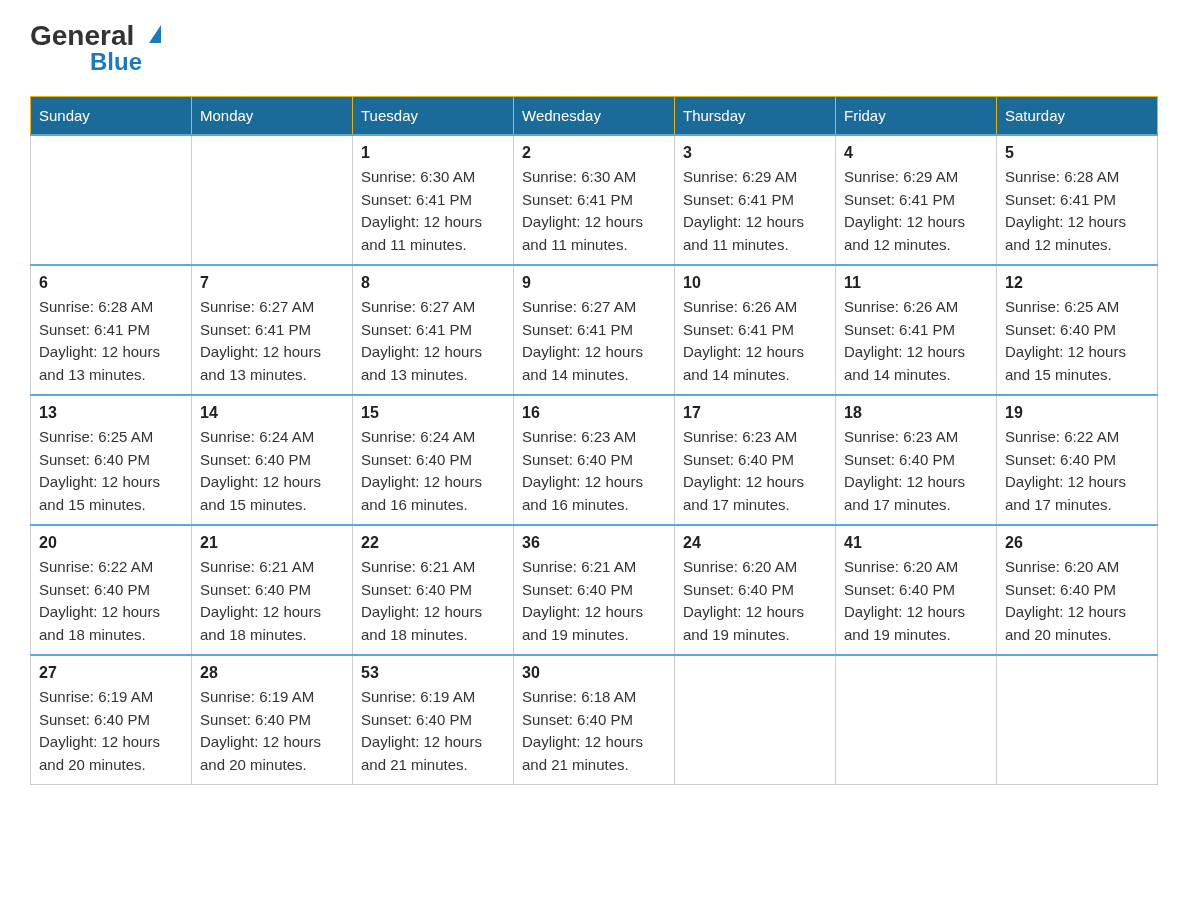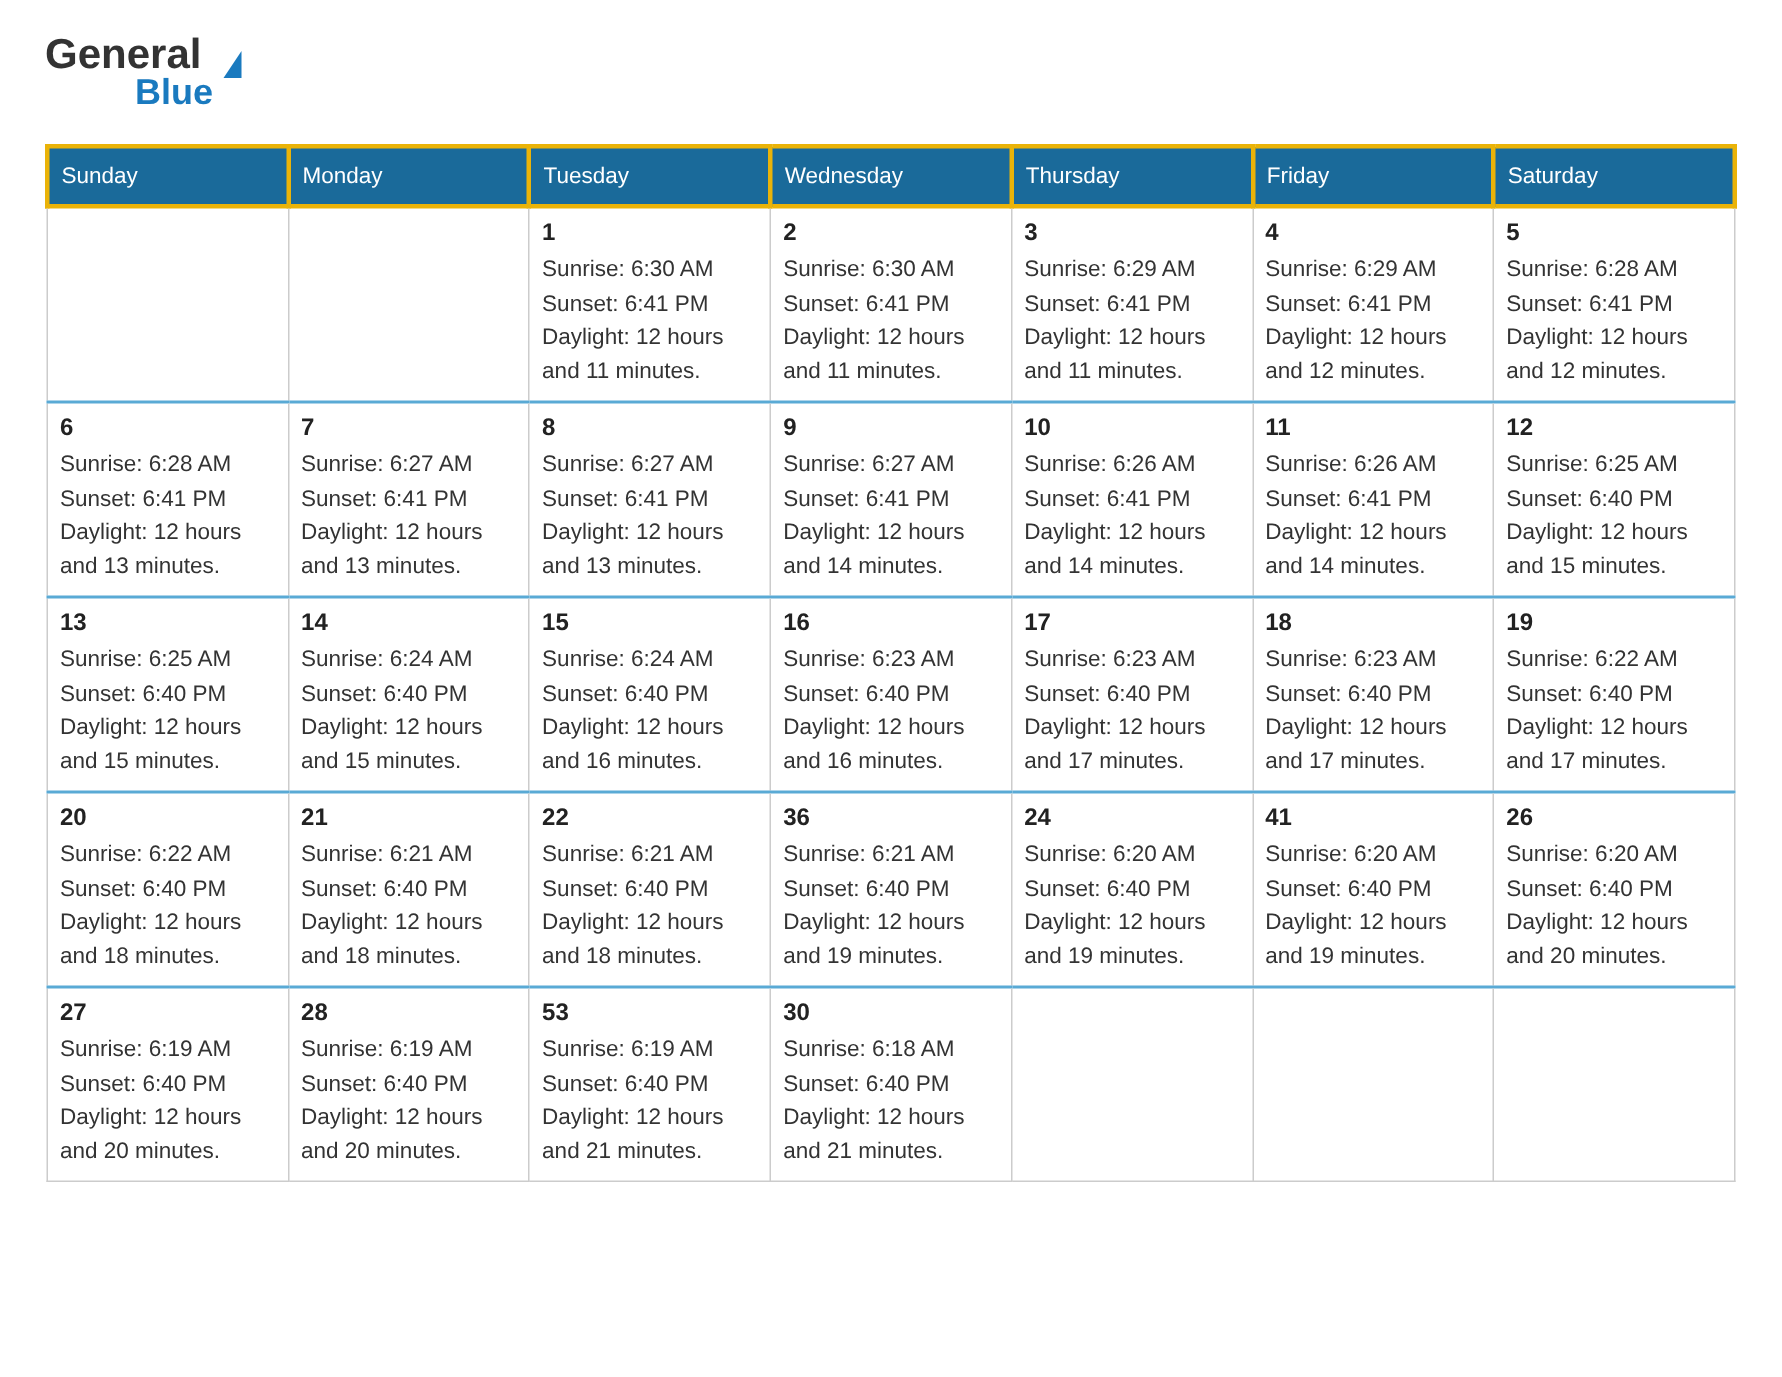--- a/index.html
+++ b/index.html
@@ -40,21 +40,21 @@
       border-collapse: collapse;
       table-layout: fixed;
     }
     .calendar-table thead tr th {
       background-color: #1a6a9a;
       color: #fff;
       padding: 10px 8px;
       font-size: 15px;
       font-weight: normal;
       text-align: left;
-      border: 3px solid #eab308;
+      border: 1px solid #eab308;
     }
     .calendar-table tbody tr td {
       vertical-align: top;
       padding: 8px 8px;
       border: 1px solid #ccc;
       border-top: 2px solid #5aaad5;
       height: 110px;
       font-size: 13px;
       color: #333;
     }
@@ -71,21 +71,21 @@
     }
     .empty-cell {
       background: #fff;
     }
   </style>
 </head>
 <body>
 
 <div class="header">
   <div class="logo">
-    <div style="display:flex; align-items:flex-end;gap:12px;">
+    <div style="display:flex; align-items:flex-start;gap:12px;">
       <span style="font-size:28px; font-weight:bold; color:#333;">General</span>
       <span style="display:inline-block; width:0; height:0; border-left:12px solid transparent; border-right:0px solid transparent; border-bottom:18px solid #1a7abf; margin-left:3px; margin-top:5px;"></span>
     </div>
     <div style="margin-left:60px; margin-top:-4px;">
       <span style="font-size:24px; font-weight:bold; color:#1a7abf;">Blue</span>
     </div>
   </div>
   <div class="title-section">
     <div class="month-title"></div>
     <div class="location"></div>

